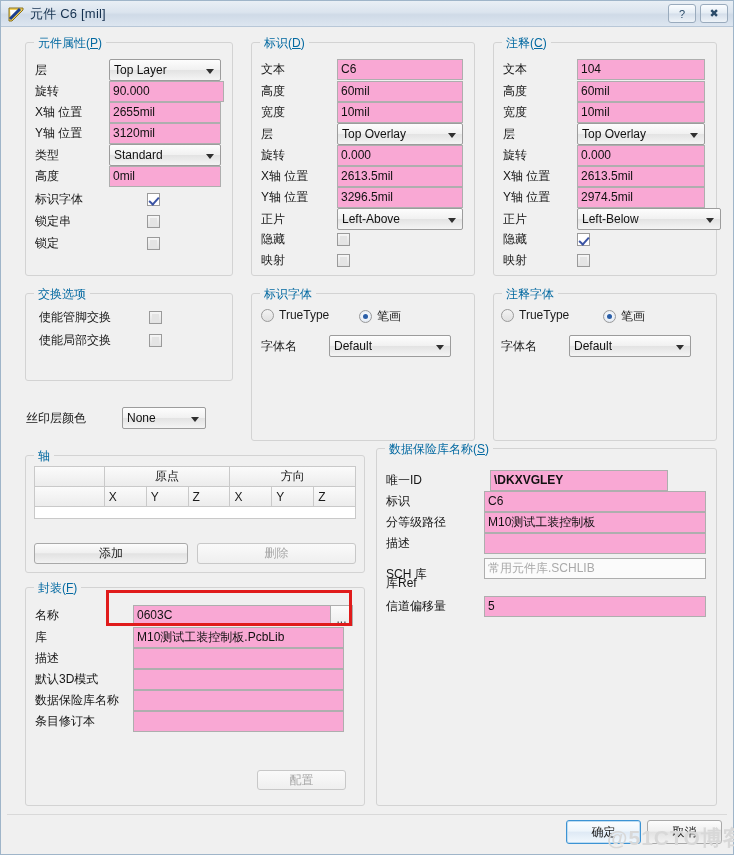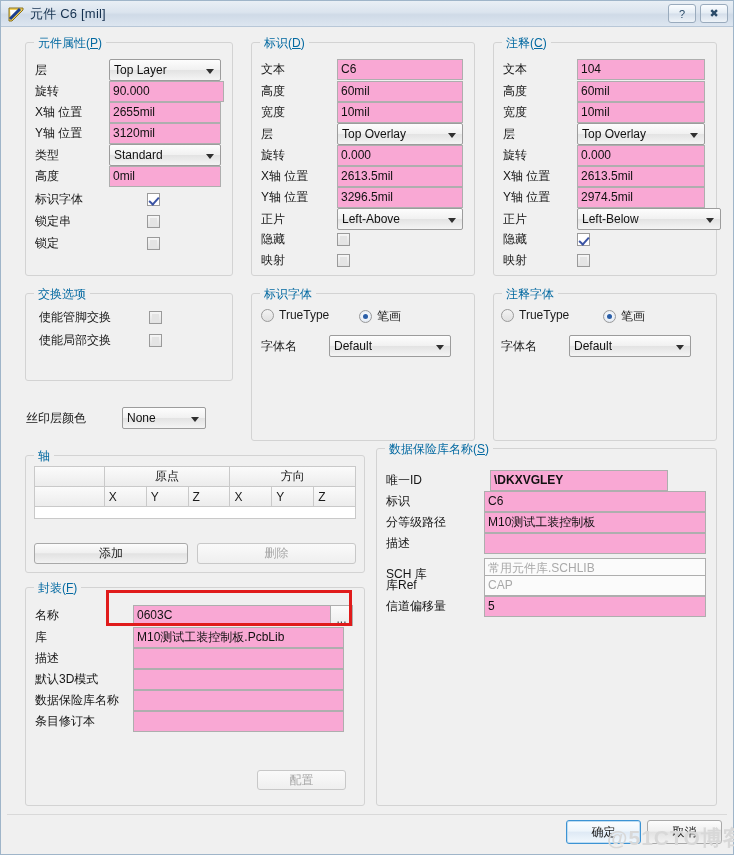--- a/index.html
+++ b/index.html
@@ -433,21 +433,20 @@
   <div class="row" style="left:385px; top:532px;">
     <div class="lbl" style="width:98px;">描述</div>
     <div class="fld" style="width:222px;"></div>
   </div>
   <div class="row" style="left:385px; top:553px;">
     <div class="lbl" style="width:98px;margin-top:12px;">SCH 库</div>
     <div class="fld ph" style="width:222px;">常用元件库.SCHLIB</div>
   </div>
   <div class="row" style="left:385px; top:574px;">
     <div class="lbl" style="width:98px;">库Ref</div>
-    <div class="fld ph" style="width:222px;">CAP</div>
   </div>
   <div class="row" style="left:385px; top:595px;">
     <div class="lbl" style="width:98px;">信道偏移量</div>
     <div class="fld" style="width:222px;">5</div>
   </div>
 
   <div class="gb" style="left:24px; top:586px; width:340px; height:219px;">
     <div class="legend"><span>封装</span>(<span class="mn">F</span>)</div>
   </div>
   <div class="row" style="left:34px; top:604px;">

